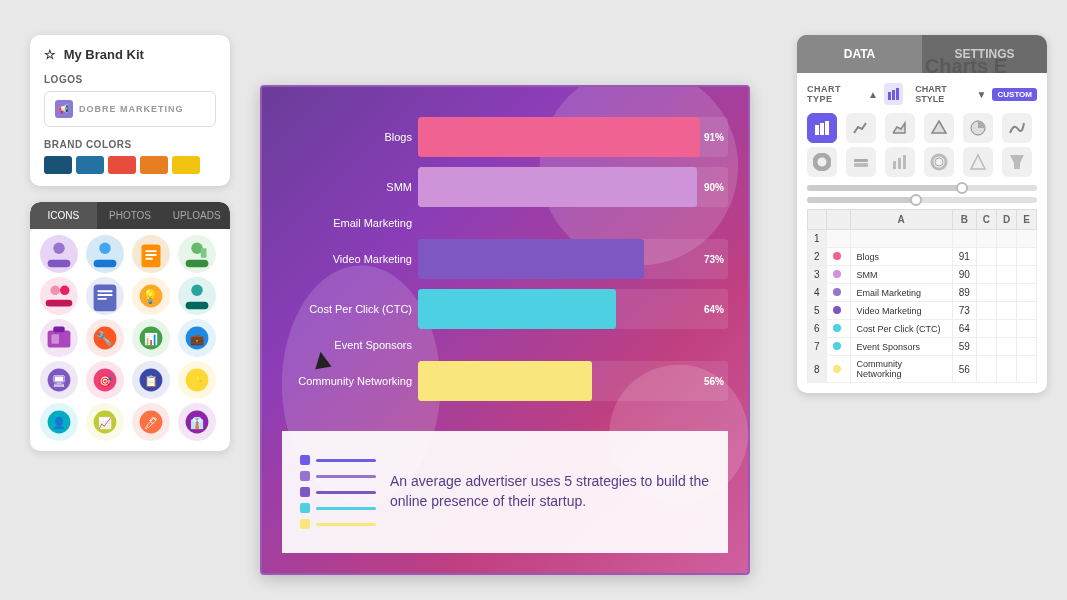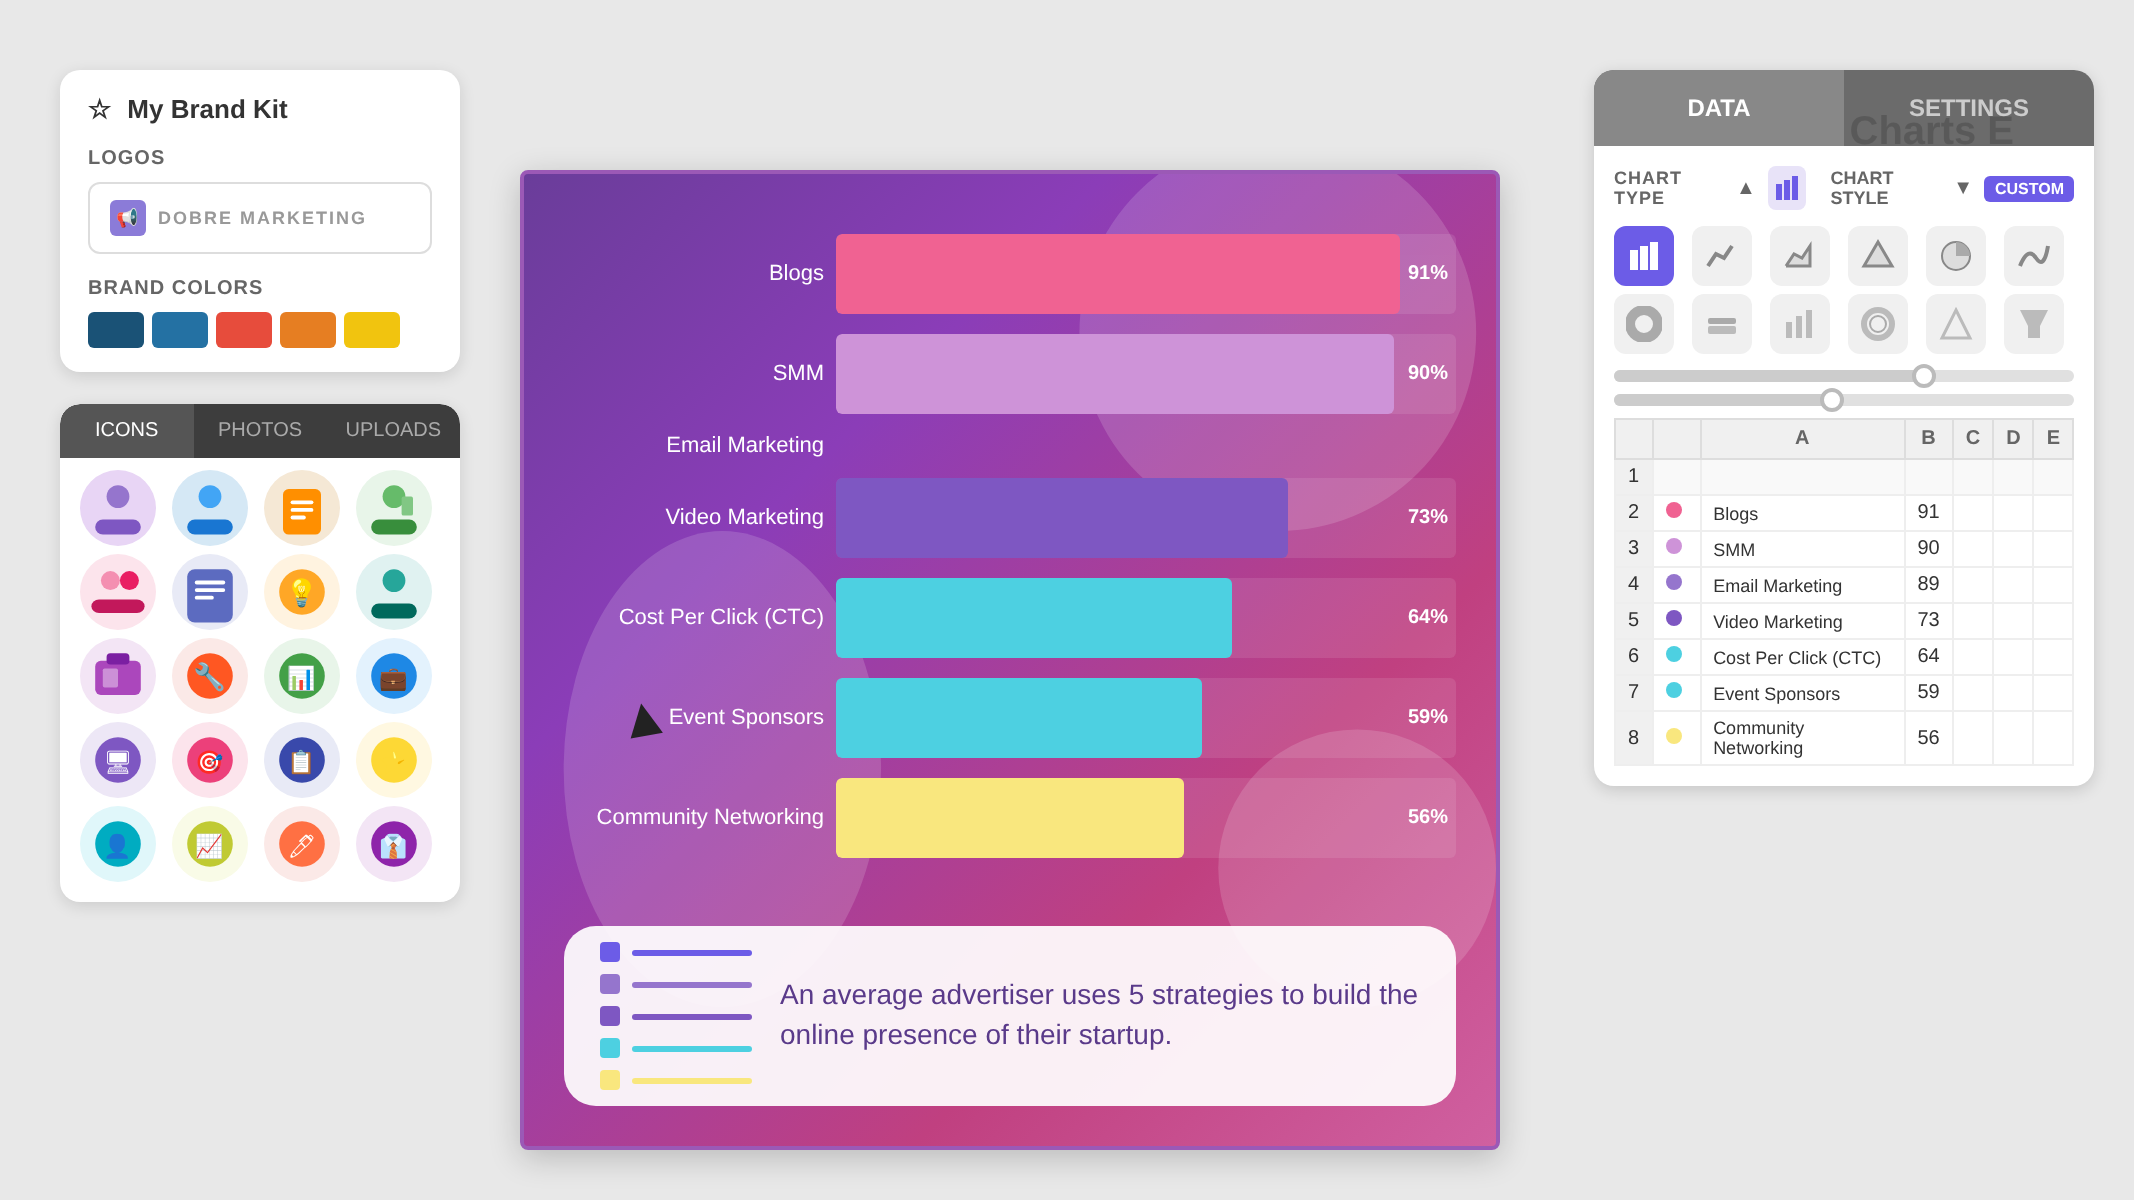--- a/index.html
+++ b/index.html
@@ -229,22 +229,22 @@
       font-weight: 600;
     }
 
     
     .bottom-text-box {
       position: absolute;
       bottom: 20px;
       left: 20px;
       right: 20px;
       background: rgba(255,255,255,0.92);
-      border-radius: 16px;
-      padding: 8px 18px;
+      border-radius: 0;
+      padding: 24px 18px;
       display: flex;
       align-items: center;
       gap: 14px;
       justify-content: flex-end;
     }
     .legend-lines {
       display: flex;
       flex-direction: column;
       gap: 6px;
       flex-shrink: 0;
@@ -639,24 +639,20 @@
       </div>
       <div class="bar-row">
         <div class="bar-label">Cost Per Click (CTC)</div>
         <div class="bar-track">
           <div class="bar-fill" style="width:64%;background:#4dd0e1;"></div>
           <span class="bar-pct">64%</span>
         </div>
       </div>
       <div class="bar-row">
         <div class="bar-label">Event Sponsors</div>
-        <div class="bar-track">
-          <div class="bar-fill" style="width:59%;background:#4dd0e1;"></div>
-          <span class="bar-pct">59%</span>
-        </div>
       </div>
       <div class="bar-row">
         <div class="bar-label">Community Networking</div>
         <div class="bar-track">
           <div class="bar-fill" style="width:56%;background:#f9e77e;"></div>
           <span class="bar-pct">56%</span>
         </div>
       </div>
     </div>
 

